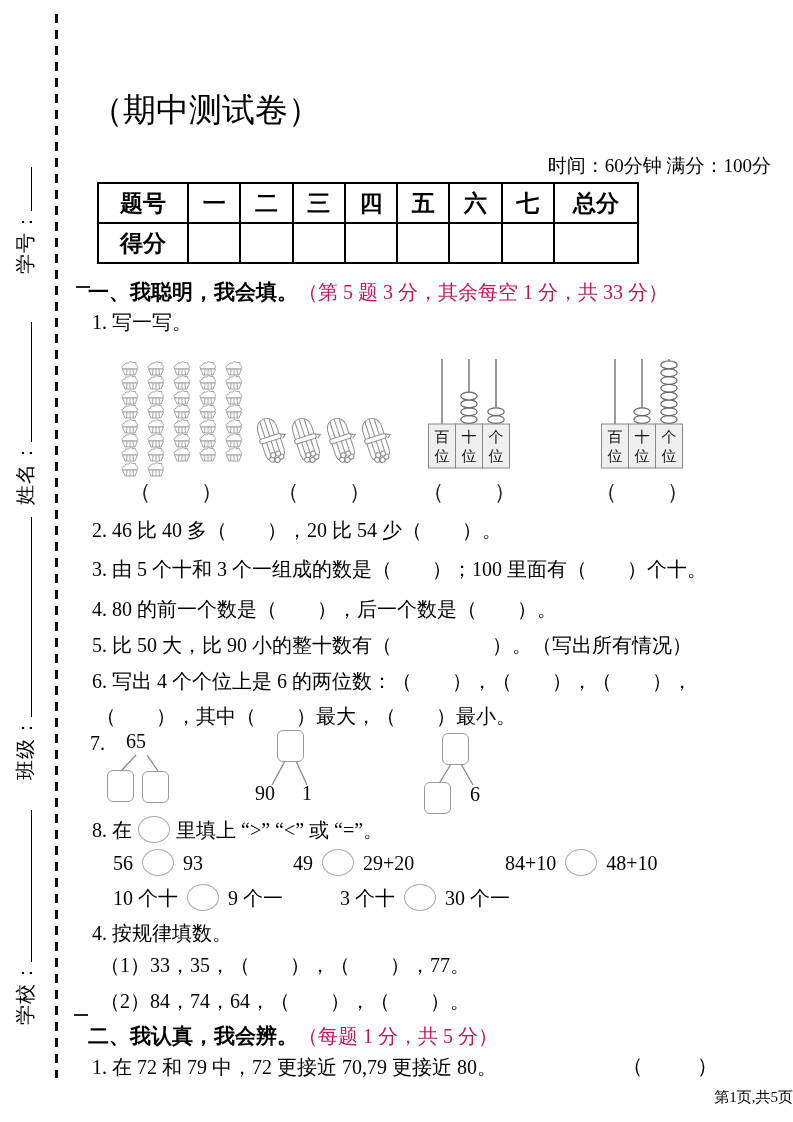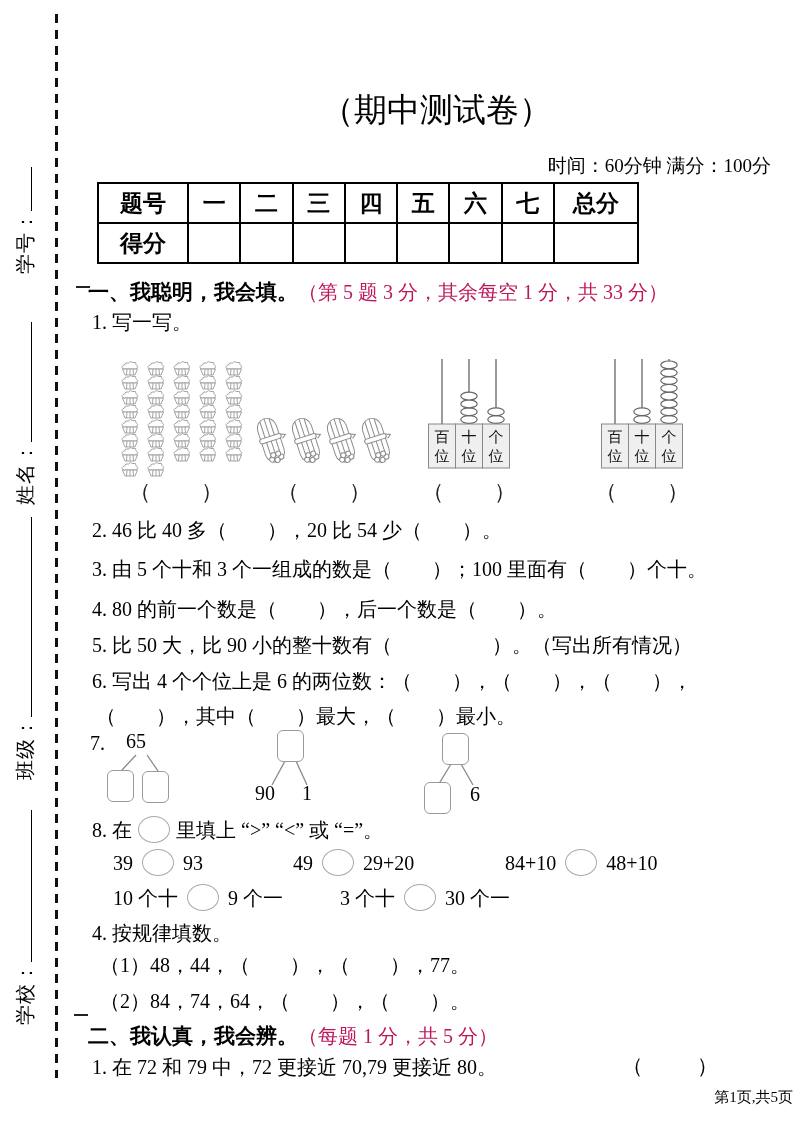--- a/index.html
+++ b/index.html
@@ -12,21 +12,21 @@
   .tick-1{left:76px;top:286px;}
   .tick-2{left:74px;top:1014px;}
   .sidebar-rot{position:absolute;left:25px;top:595px;width:860px;height:38px;
     margin-left:-430px;margin-top:-19px;transform:rotate(-90deg);
     font-size:20px;line-height:38px;white-space:nowrap;}
   .sb-line{display:inline-block;border-bottom:1.6px solid #000;height:24px;}
   .sb-label{letter-spacing:1px;}
   
   .title{position:absolute;left:90px;top:20px;width:693px;text-align:center;
     font-size:43px;letter-spacing:1px;}
-  .subtitle{position:absolute;left:90px;top:88px;width:693px;text-align:center;font-size:33px;}
+  .subtitle{position:absolute;left:90px;top:88px;width:693px;font-size:33px;}
   .info-line{position:absolute;right:22px;top:153px;font-size:19px;}
   
   .score-table{position:absolute;left:97px;top:182px;width:542px;border-collapse:collapse;
     table-layout:fixed;font-size:23px;font-weight:700;}
   .score-table td{border:2px solid #000;height:38px;text-align:center;padding:0;}
   .score-table td.c0{width:88px;}
   .score-table td.c8{width:82px;}
   
   .s-heading{position:absolute;left:88px;white-space:nowrap;font-size:20px;}
   .s-heading b{font-family:"Liberation Sans",sans-serif;font-size:21px;}
@@ -545,31 +545,31 @@
 
     <div class="bond-box" style="left:352px;top:3px"></div>
     <div class="bond-box" style="left:334px;top:52px"></div>
     <span class="bond-val" style="left:380px;top:53px">6</span>
   </div>
 
   <div class="q" style="top:816px">
     <span>8. 在</span><span class="q8h-gap"></span><span class="cmp"></span><span class="q8h-gap"></span><span>里填上 “&gt;” “&lt;” 或 “=”。</span>
   </div>
   <div class="q8-row" style="top:849px">
-    <span class="q8-item" style="left:113px"><span>39</span><span class="cmp"></span><span>93</span></span>
+    <span class="q8-item" style="left:113px"><span>56</span><span class="cmp"></span><span>93</span></span>
     <span class="q8-item" style="left:293px"><span>49</span><span class="cmp"></span><span>29+20</span></span>
     <span class="q8-item" style="left:505px"><span>84+10</span><span class="cmp"></span><span>48+10</span></span>
   </div>
   <div class="q8-row" style="top:884px">
     <span class="q8-item" style="left:113px"><span>10 个十</span><span class="cmp"></span><span>9 个一</span></span>
     <span class="q8-item" style="left:340px"><span>3 个十</span><span class="cmp"></span><span>30 个一</span></span>
   </div>
 
   <div class="q" style="top:920px">4. 按规律填数。</div>
-  <div class="q" style="left:100px;top:952px">（1）48，44，（　　），（　　），77。</div>
+  <div class="q" style="left:100px;top:952px">（1）33，35，（　　），（　　），77。</div>
   <div class="q" style="left:100px;top:988px">（2）84，74，64，（　　），（　　）。</div>
 
   <div class="s-heading" style="top:1022px">
     <b>二、我认真，我会辨。</b><span class="note">（每题 1 分，共 5 分）</span>
   </div>
   <div class="q" style="top:1054px">1. 在 72 和 79 中，72 更接近 70,79 更接近 80。</div>
   <div class="s2-blank">（　　）</div>
 
   <div class="footer">第1页,共5页</div>
 </div>

